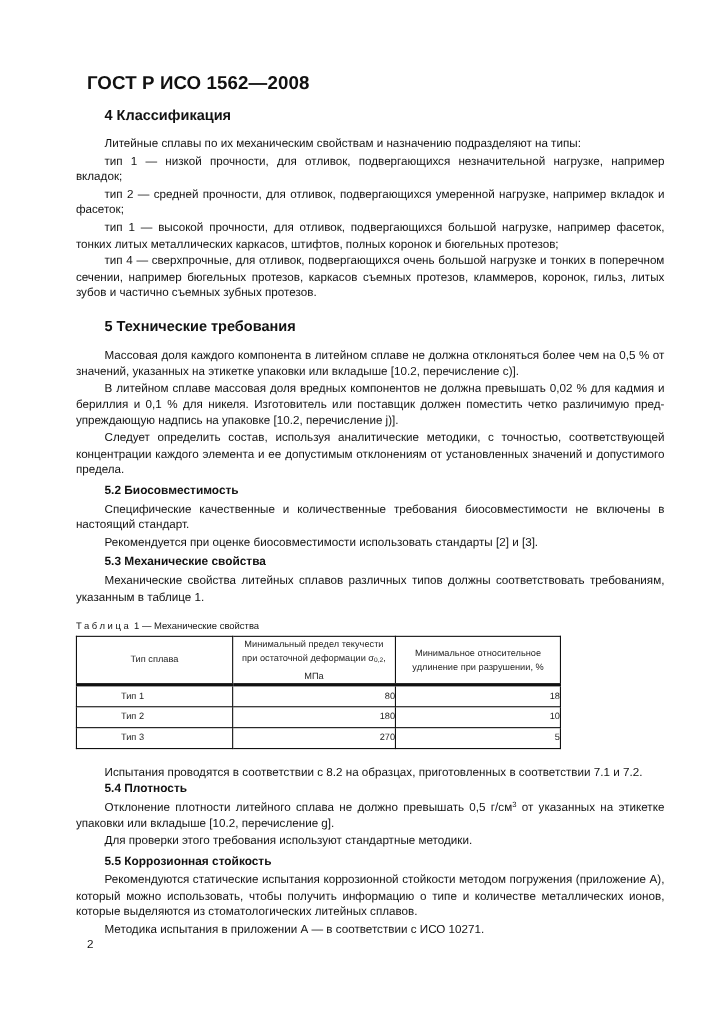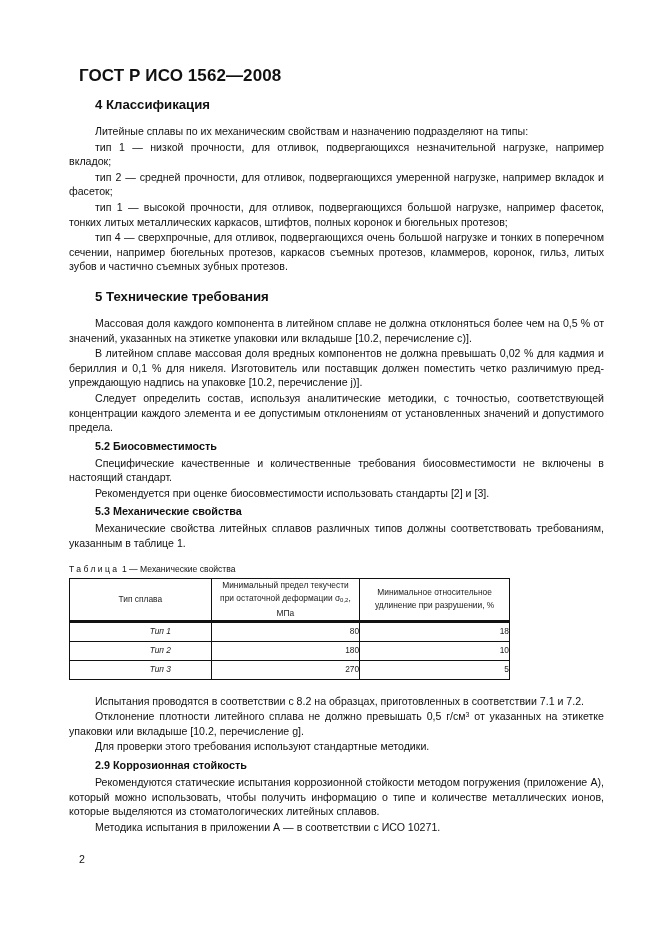--- a/index.html
+++ b/index.html
@@ -12,21 +12,21 @@
     .h1.second { margin-top: 14px; }
     .h2 { font-size: 10.8px; font-weight: bold; margin: 0 0 2px 26px; line-height: 15px; }
     .p { text-align: justify; text-indent: 26px; margin: 0 0 1px 0; hyphens: manual; }
     .p.gap { margin-bottom: 4px; }
     .table-caption { font-size: 8.6px; margin: 12px 0 3px 0; line-height: 12px; }
     .table-caption .spaced { letter-spacing: 2.4px; }
     table.mech { width: 441px; border-collapse: collapse; font-size: 8.4px; color: #222; }
     table.mech th, table.mech td { border: 1px solid #111; }
     table.mech th { font-weight: normal; height: 41px; line-height: 13px; padding: 0 8px; text-align: center; border-bottom: 3px solid #111; }
     table.mech td { height: 18px; text-align: right; padding: 0; }
-    table.mech td.type-cell { text-align: center; padding-left: 40px; font-style: italic; }
+    table.mech td.type-cell { text-align: left; padding-left: 40px; }
     .col1 { width: 178px; } .col2 { width: 178px; } .col3 { width: 179px; }
     .after-table { margin-top: 14px; }
     sub { font-size: 6px; vertical-align: -1px; }
     sup { font-size: 7px; vertical-align: 3px; line-height: 0; }
     .page-number { position: absolute; left: 79px; top: 853px; font-size: 10.6px; }
   </style>
 </head>
 <body>
 
 <div class="page">
@@ -78,22 +78,23 @@
         <tr>
           <td class="type-cell">Тип 3</td>
           <td>270</td>
           <td>5</td>
         </tr>
       </tbody>
     </table>
 
     <p class="p after-table">Испытания проводятся в соответствии с 8.2 на образцах, приготовленных в соответствии 7.1 и 7.2.</p>
 
+    <div class="h2">5.4  Плотность</div>
     <p class="p"><span>Отклонение плотности литейного сплава не должно превышать 0,5 г/см</span><sup>3</sup><span> от указанных на этикетке упаковки или вкладыше [10.2, перечисление g].</span></p>
     <p class="p gap">Для проверки этого требования используют стандартные методики.</p>
 
-    <div class="h2">2.9  Коррозионная стойкость</div>
+    <div class="h2">5.5  Коррозионная стойкость</div>
     <p class="p">Рекомендуются статические испытания коррозионной стойкости методом погружения (приложе­ние А), который можно использовать, чтобы получить информацию о типе и количестве металлических ионов, которые выделяются из стоматологических литейных сплавов.</p>
     <p class="p">Методика испытания в приложении А — в соответствии с ИСО 10271.</p>
   </div>
 
   <div class="page-number">2</div>
 </div>
 
 </body></html>

